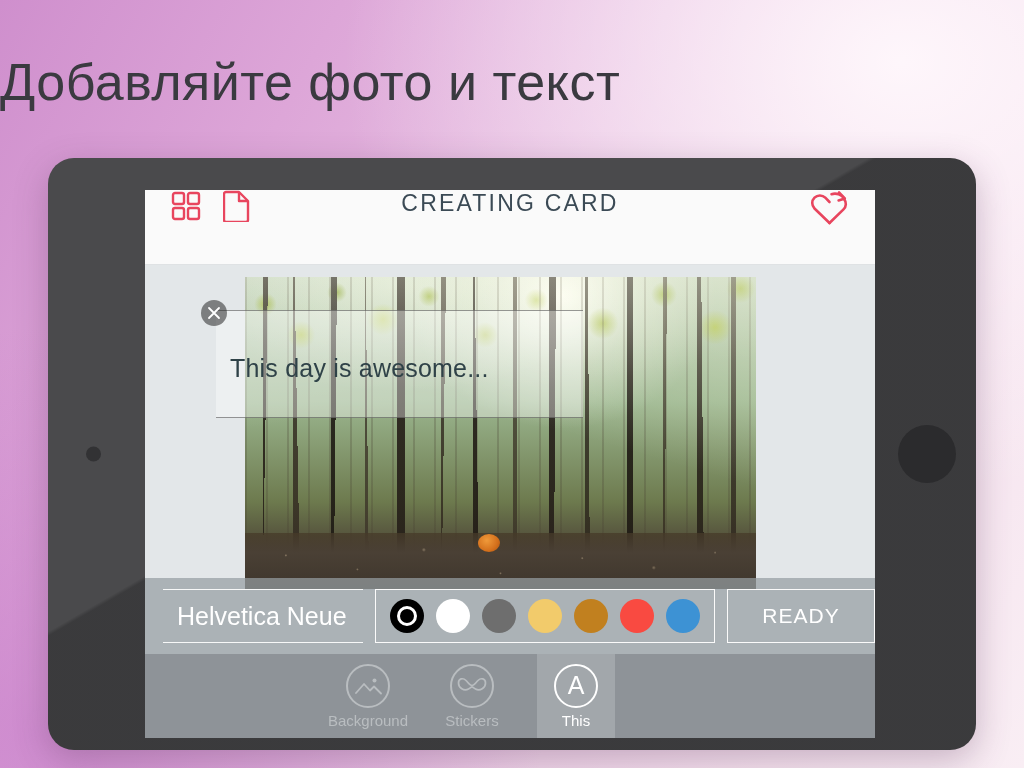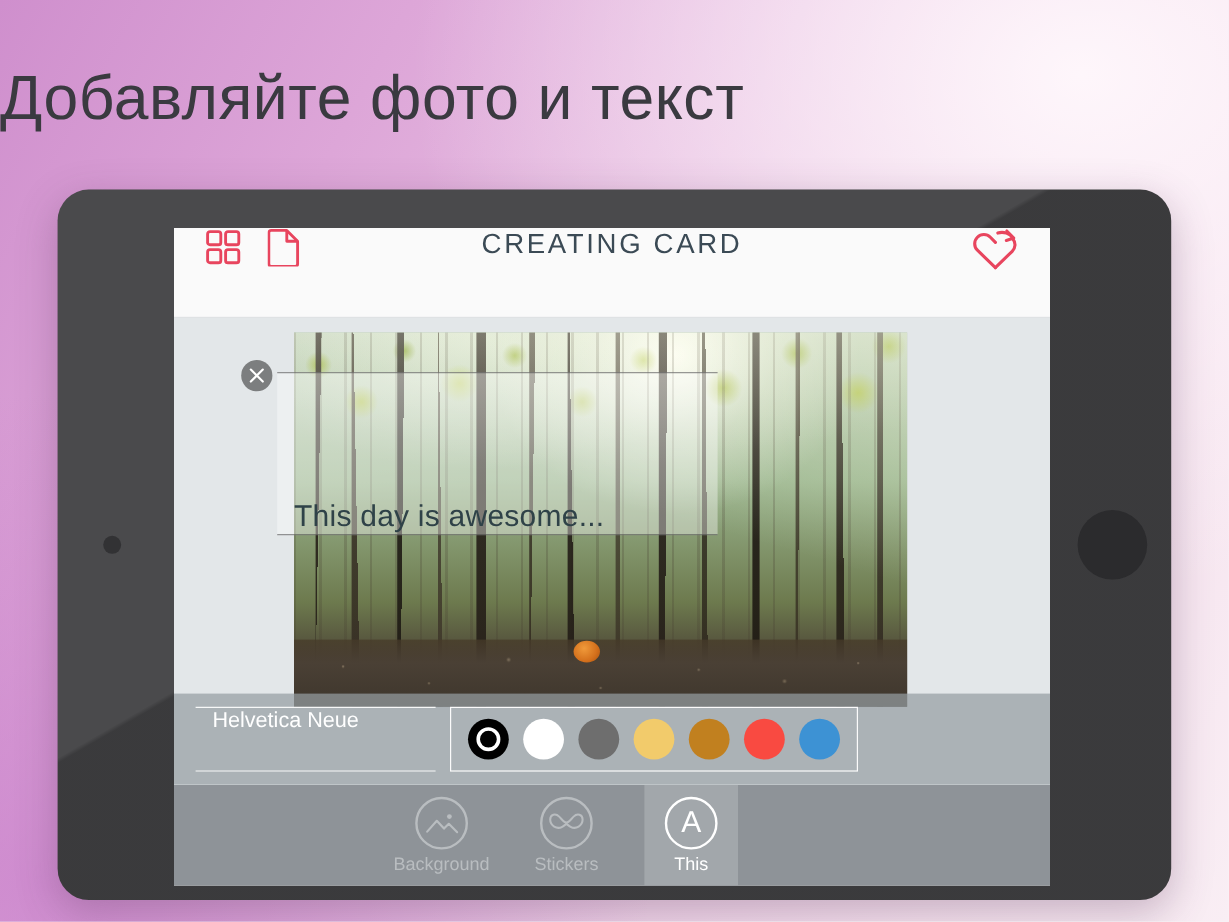--- a/index.html
+++ b/index.html
@@ -181,26 +181,26 @@
     position: absolute; inset: 0;
     background:
       linear-gradient(196deg, rgba(255,255,230,0.42) 0%, rgba(255,255,230,0) 46%),
       linear-gradient(172deg, rgba(255,255,240,0.22) 0%, rgba(255,255,240,0) 40%);
     pointer-events: none;
   }
 
   
   .text-box {
     position: absolute;
-    left: 86px; top: 45px;
-    width: 367px; height: 136px;
+    left: 71px; top: 45px;
+    width: 367px; height: 108px;
     background: rgba(255,255,255,0.38);
     border-top: 1px solid rgba(70,70,70,0.55);
     border-bottom: 1px solid rgba(70,70,70,0.55);
-    display: flex; align-items: flex-end;
+    display: flex; align-items: center;
     cursor: move;
   }
   .text-box-label {
     padding: 8px 0 0 14px;
     font-size: 25px;
     font-weight: 300;
     color: #2f4248;
     letter-spacing: 0.2px;
     white-space: nowrap;
   }
@@ -223,24 +223,24 @@
     background: rgba(150,158,162,0.72);
     display: flex; align-items: center;
     padding: 0 18px;
     gap: 12px;
   }
   .font-field {
     flex: 0 0 200px;
     height: 54px;
     border-top: 1px solid rgba(255,255,255,0.9);
     border-bottom: 1px solid rgba(255,255,255,0.9);
-    display: flex; 
+    display: flex; align-items: center;
     padding-left: 14px;
     color: #ffffff;
-    font-size: 18px;
+    font-size: 25px;
     font-weight: 300;
     cursor: pointer;
   }
   .color-row {
     flex: 0 0 340px;
     height: 54px;
     border: 1px solid rgba(255,255,255,0.95);
     display: flex; align-items: center; justify-content: space-around;
     padding: 0 8px;
   }
@@ -374,20 +374,23 @@
         <div class="color-row">
           <span class="swatch selected" style="background:#000000"></span>
           <span class="swatch" style="background:#ffffff"></span>
           <span class="swatch" style="background:#6e6e6e"></span>
           <span class="swatch" style="background:#f2cb6b"></span>
           <span class="swatch" style="background:#c1801f"></span>
           <span class="swatch" style="background:#f94a41"></span>
           <span class="swatch" style="background:#3d92d4"></span>
         </div>
 
+        <div class="ready-btn">
+          <span>READY</span>
+        </div>
       </div>
     </div>
 
     <div class="tabbar">
 
       <div class="tab">
         <span class="tab-ring">
           <svg width="28" height="28" viewBox="0 0 28 28">
             <circle cx="20.5" cy="8.5" r="2" fill="currentColor"></circle>
             <path d="M2 21 L10 12 L16 18.5 L20 14.5 L27 21.5" fill="none" stroke="currentColor" stroke-width="1.8" stroke-linecap="round" stroke-linejoin="round"></path>

